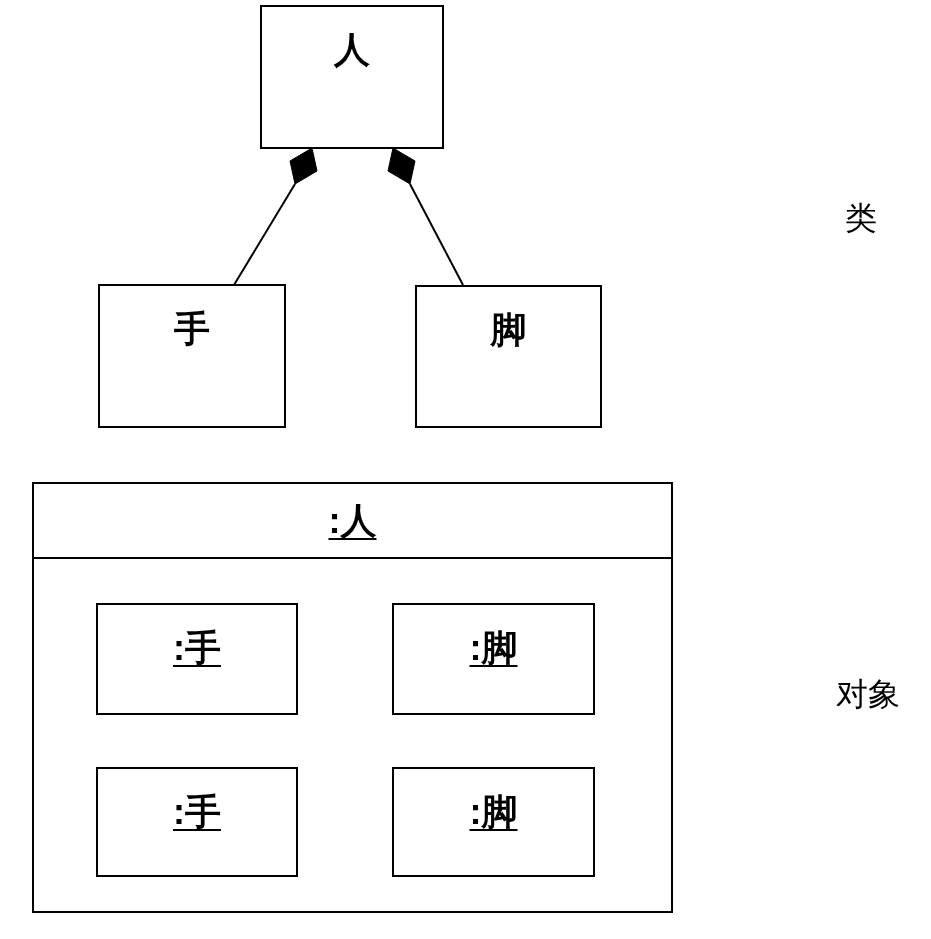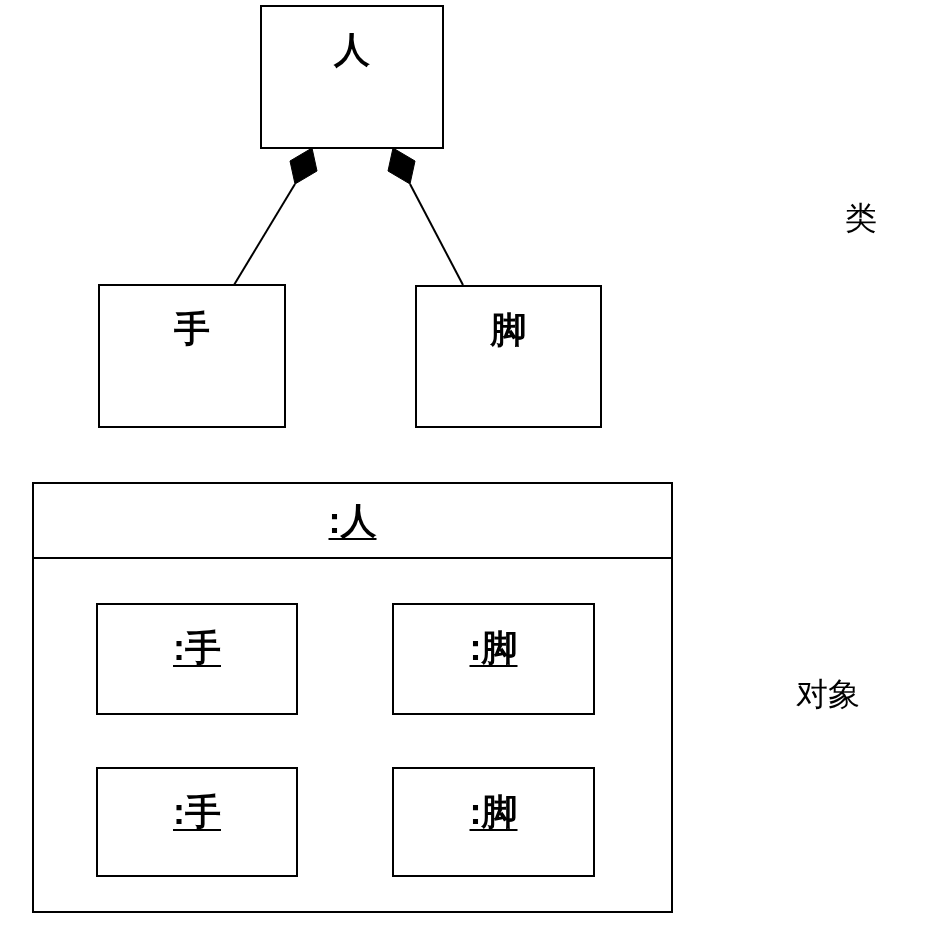--- a/index.html
+++ b/index.html
@@ -84,21 +84,21 @@
   .part-foot-2 { left: 358px; top: 208px; width: 203px; height: 110px; }
   
   .side-label {
     position: absolute;
     font-size: 32px;
     font-weight: normal;
     line-height: 1.1;
     white-space: nowrap;
   }
   .side-label-class  { left: 845px; top: 201px; }
-  .side-label-object { left: 796px; top: 677px; text-align: right; }
+  .side-label-object { left: 836px; top: 677px; text-align: right; }
 </style>
 </head>
 <body>
 
 <div class="canvas">
 
   <svg class="connectors" width="931" height="939" viewBox="0 0 931 939">
     <line x1="295" y1="184" x2="234" y2="285" stroke="#000000" stroke-width="2"></line>
     <polygon points="312,148 317,171 295,184 290,161" fill="#000000" stroke="#000000"></polygon>
     <line x1="410" y1="184" x2="463" y2="285" stroke="#000000" stroke-width="2"></line>

